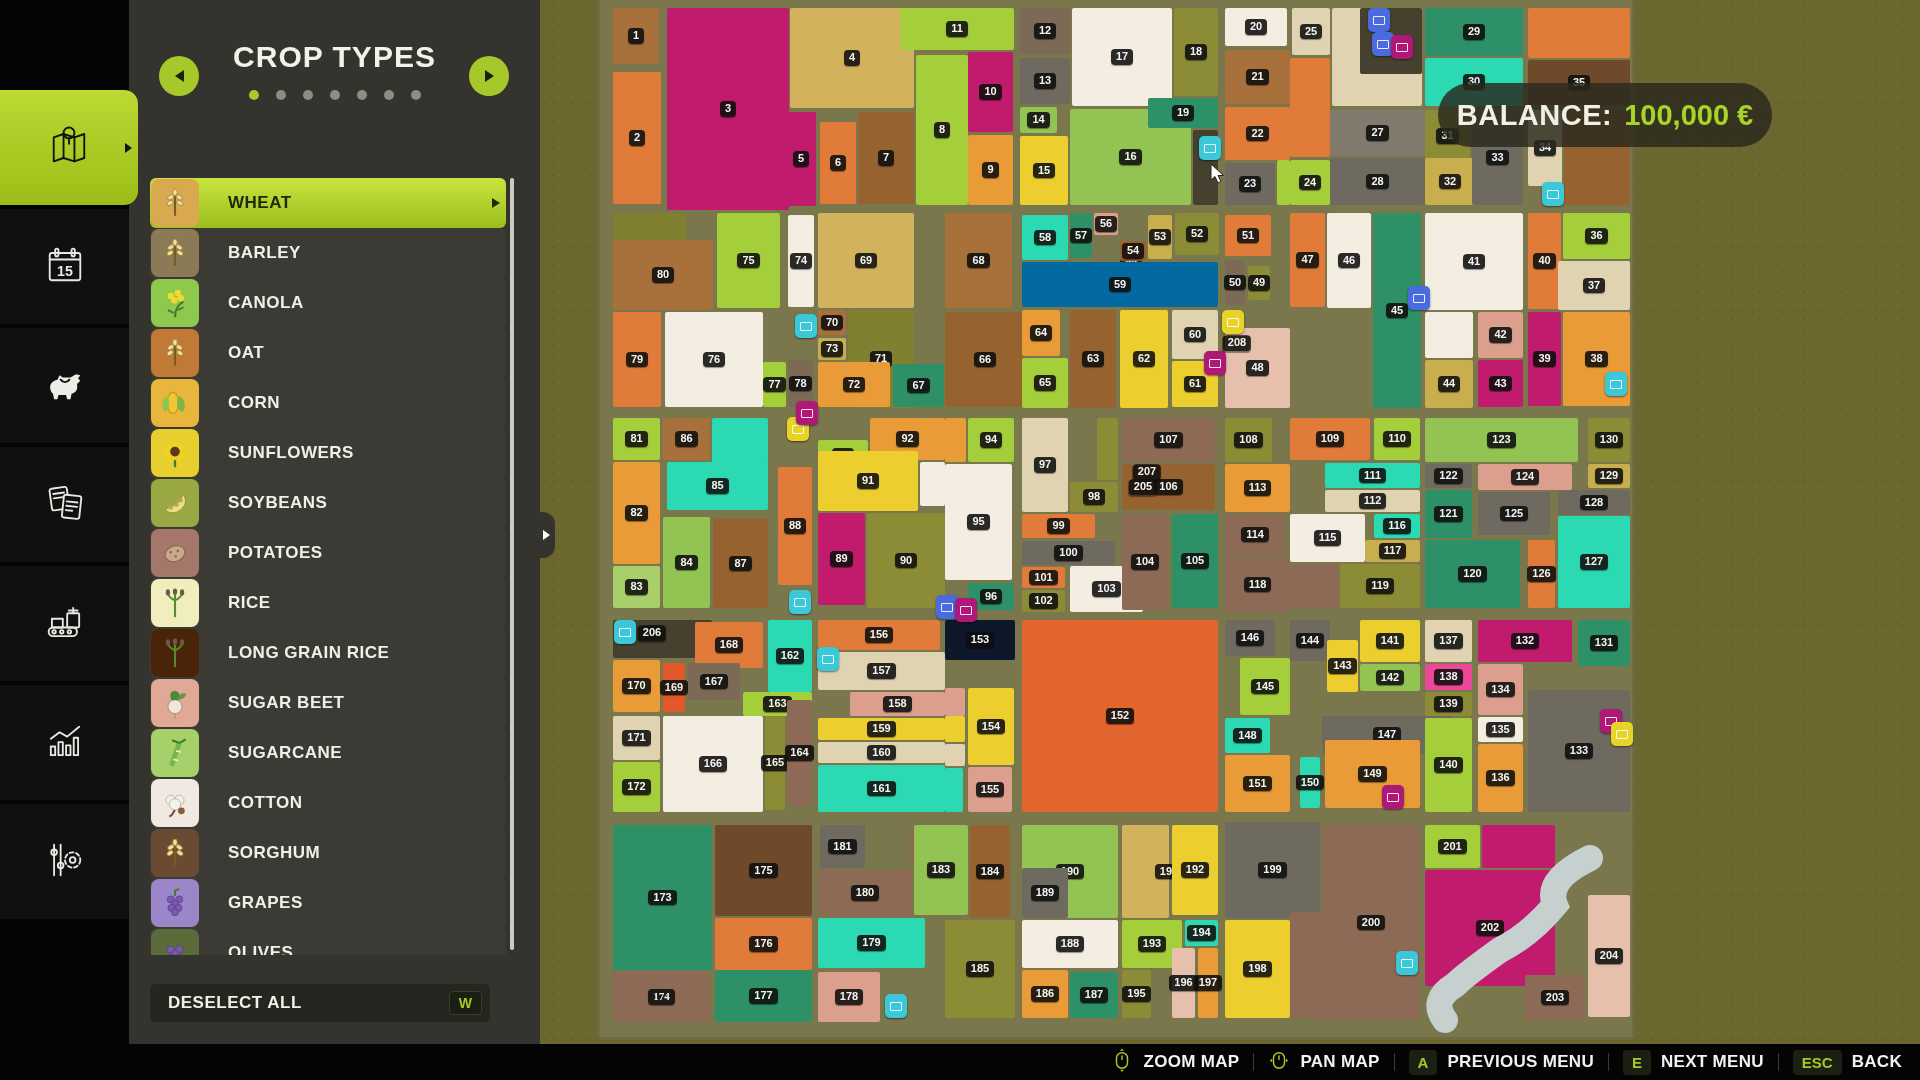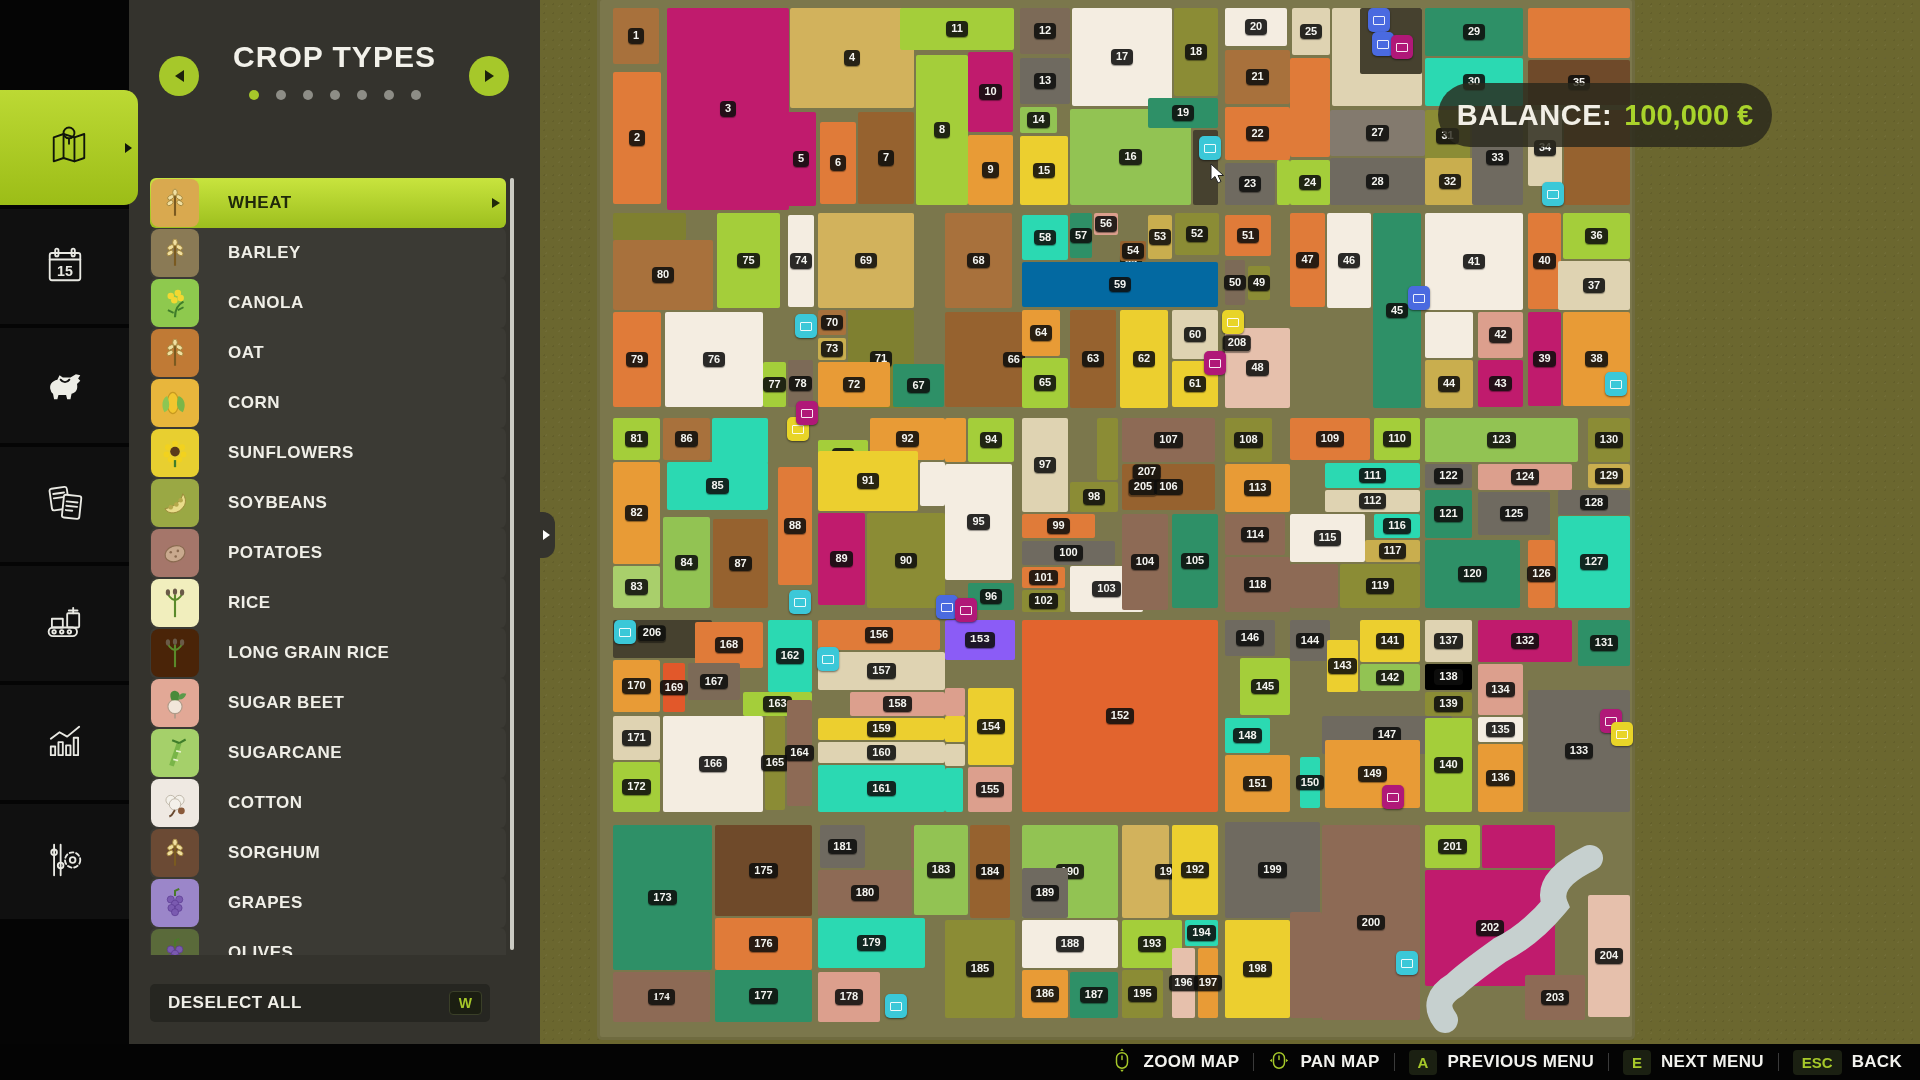--- a/index.html
+++ b/index.html
@@ -242,21 +242,21 @@
       </div>
       <div class="field" style="left: 218px; top: 362px; width: 72px; height: 45px; background: rgb(232, 155, 54);">
         <span class="fbadge">72</span>
       </div>
       <div class="field" style="left: 293px; top: 364px; width: 51px; height: 43px; background: rgb(46, 144, 103);">
         <span class="fbadge">67</span>
       </div>
       <div class="field" style="left: 345px; top: 213px; width: 67px; height: 95px; background: rgb(168, 113, 60);">
         <span class="fbadge">68</span>
       </div>
-      <div class="field" style="left: 345px; top: 312px; width: 80px; height: 95px; background: rgb(150, 98, 47); justify-content: flex-end;">
+      <div class="field" style="left: 345px; top: 312px; width: 80px; height: 95px; background: rgb(150, 98, 47);">
         <span class="fbadge">66</span>
       </div>
       <div class="field" style="left: 422px; top: 215px; width: 46px; height: 45px; background: rgb(43, 217, 178);">
         <span class="fbadge">58</span>
       </div>
       <div class="field" style="left: 470px; top: 213px; width: 22px; height: 45px; background: rgb(46, 144, 103);">
         <span class="fbadge">57</span>
       </div>
       <div class="field" style="left: 494px; top: 213px; width: 24px; height: 22px; background: rgb(220, 159, 141);">
         <span class="fbadge">56</span>
@@ -546,21 +546,21 @@
       </div>
       <div class="field" style="left: 187px; top: 700px; width: 25px; height: 106px; background: rgb(141, 106, 85);">
         <span class="fbadge">164</span>
       </div>
       <div class="field" style="left: 13px; top: 762px; width: 47px; height: 50px; background: rgb(164, 206, 58);">
         <span class="fbadge">172</span>
       </div>
       <div class="field" style="left: 422px; top: 620px; width: 196px; height: 192px; background: rgb(226, 100, 46);">
         <span class="fbadge">152</span>
       </div>
-      <div class="field" style="left: 345px; top: 620px; width: 70px; height: 40px; background: #8b5cf6; font-family: Liberation Mono, monospace;">
+      <div class="field" style="left: 345px; top: 620px; width: 70px; height: 40px; background: #0f172a;">
         <span class="fbadge">153</span>
       </div>
       <div class="field" style="left: 368px; top: 688px; width: 46px; height: 77px; background: rgb(236, 207, 47);">
         <span class="fbadge">154</span>
       </div>
       <div class="field" style="left: 345px; top: 688px; width: 20px; height: 28px; background: rgb(220, 159, 141);"></div>
       <div class="field" style="left: 345px; top: 716px; width: 20px; height: 26px; background: rgb(236, 207, 47);"></div>
       <div class="field" style="left: 345px; top: 744px; width: 20px; height: 22px; background: rgb(223, 211, 178);"></div>
       <div class="field" style="left: 345px; top: 768px; width: 18px; height: 44px; background: rgb(43, 217, 178);"></div>
       <div class="field" style="left: 368px; top: 767px; width: 44px; height: 45px; background: rgb(220, 159, 141);">
@@ -601,21 +601,21 @@
       </div>
       <div class="field" style="left: 825px; top: 620px; width: 47px; height: 42px; background: rgb(223, 211, 178);">
         <span class="fbadge">137</span>
       </div>
       <div class="field" style="left: 878px; top: 620px; width: 94px; height: 42px; background: rgb(192, 27, 109);">
         <span class="fbadge">132</span>
       </div>
       <div class="field" style="left: 978px; top: 620px; width: 52px; height: 46px; background: rgb(46, 144, 103);">
         <span class="fbadge">131</span>
       </div>
-      <div class="field" style="left: 825px; top: 664px; width: 47px; height: 26px; background: #000000; text-align: right;">
+      <div class="field" style="left: 825px; top: 664px; width: 47px; height: 26px; background: #ec4899; text-align: right;">
         <span class="fbadge">138</span>
       </div>
       <div class="field" style="left: 878px; top: 664px; width: 45px; height: 51px; background: rgb(220, 159, 141);">
         <span class="fbadge">134</span>
       </div>
       <div class="field" style="left: 825px; top: 692px; width: 47px; height: 24px; background: rgb(139, 140, 53);">
         <span class="fbadge">139</span>
       </div>
       <div class="field" style="left: 825px; top: 718px; width: 47px; height: 94px; background: rgb(164, 206, 58);">
         <span class="fbadge">140</span>
@@ -691,21 +691,21 @@
       </div>
       <div class="field" style="left: 585px; top: 920px; width: 33px; height: 26px; background: rgb(43, 217, 178);">
         <span class="fbadge">194</span>
       </div>
       <div class="field" style="left: 422px; top: 970px; width: 46px; height: 48px; background: rgb(232, 155, 54);">
         <span class="fbadge">186</span>
       </div>
       <div class="field" style="left: 470px; top: 972px; width: 48px; height: 46px; background: rgb(46, 144, 103);">
         <span class="fbadge">187</span>
       </div>
-      <div class="field" style="left: 522px; top: 970px; width: 41px; height: 48px; background: rgb(139, 140, 53);">
+      <div class="field" style="left: 522px; top: 970px; width: 29px; height: 48px; background: rgb(139, 140, 53);">
         <span class="fbadge">195</span>
       </div>
       <div class="field" style="left: 572px; top: 948px; width: 23px; height: 70px; background: rgb(230, 192, 172);">
         <span class="fbadge">196</span>
       </div>
       <div class="field" style="left: 598px; top: 948px; width: 20px; height: 70px; background: rgb(232, 155, 54);">
         <span class="fbadge">197</span>
       </div>
       <div class="field" style="left: 625px; top: 920px; width: 65px; height: 98px; background: rgb(236, 207, 47);">
         <span class="fbadge">198</span>

